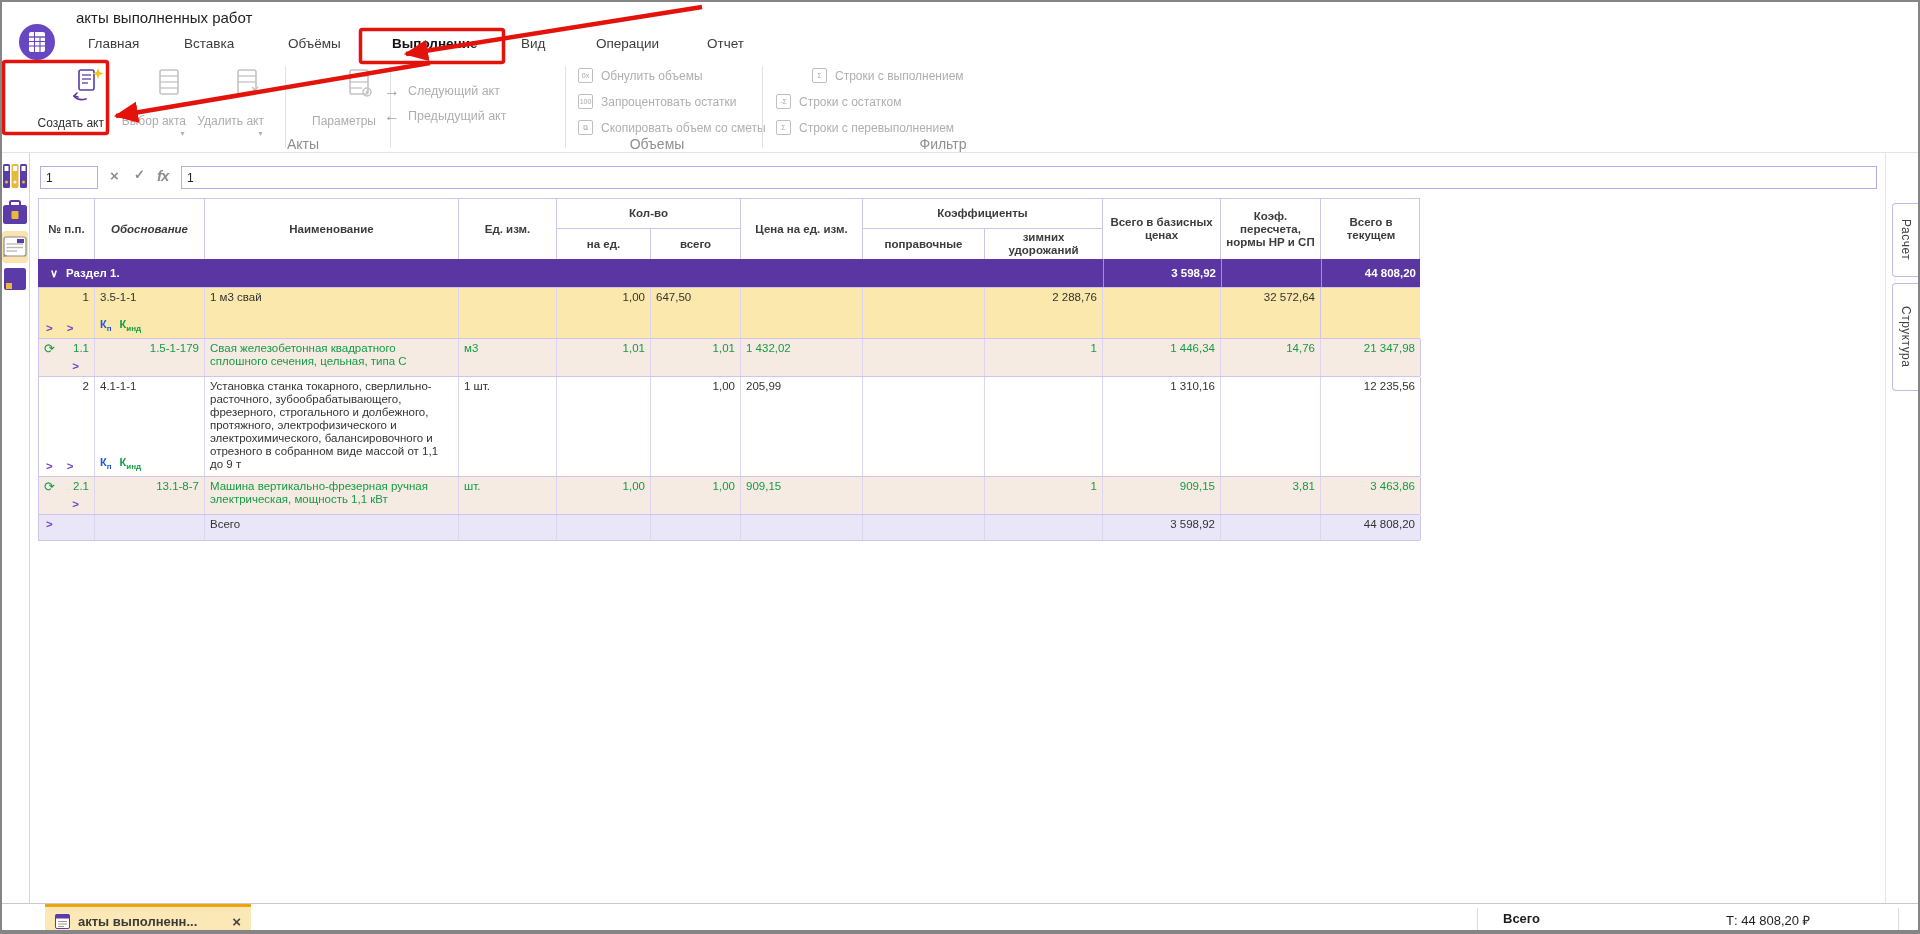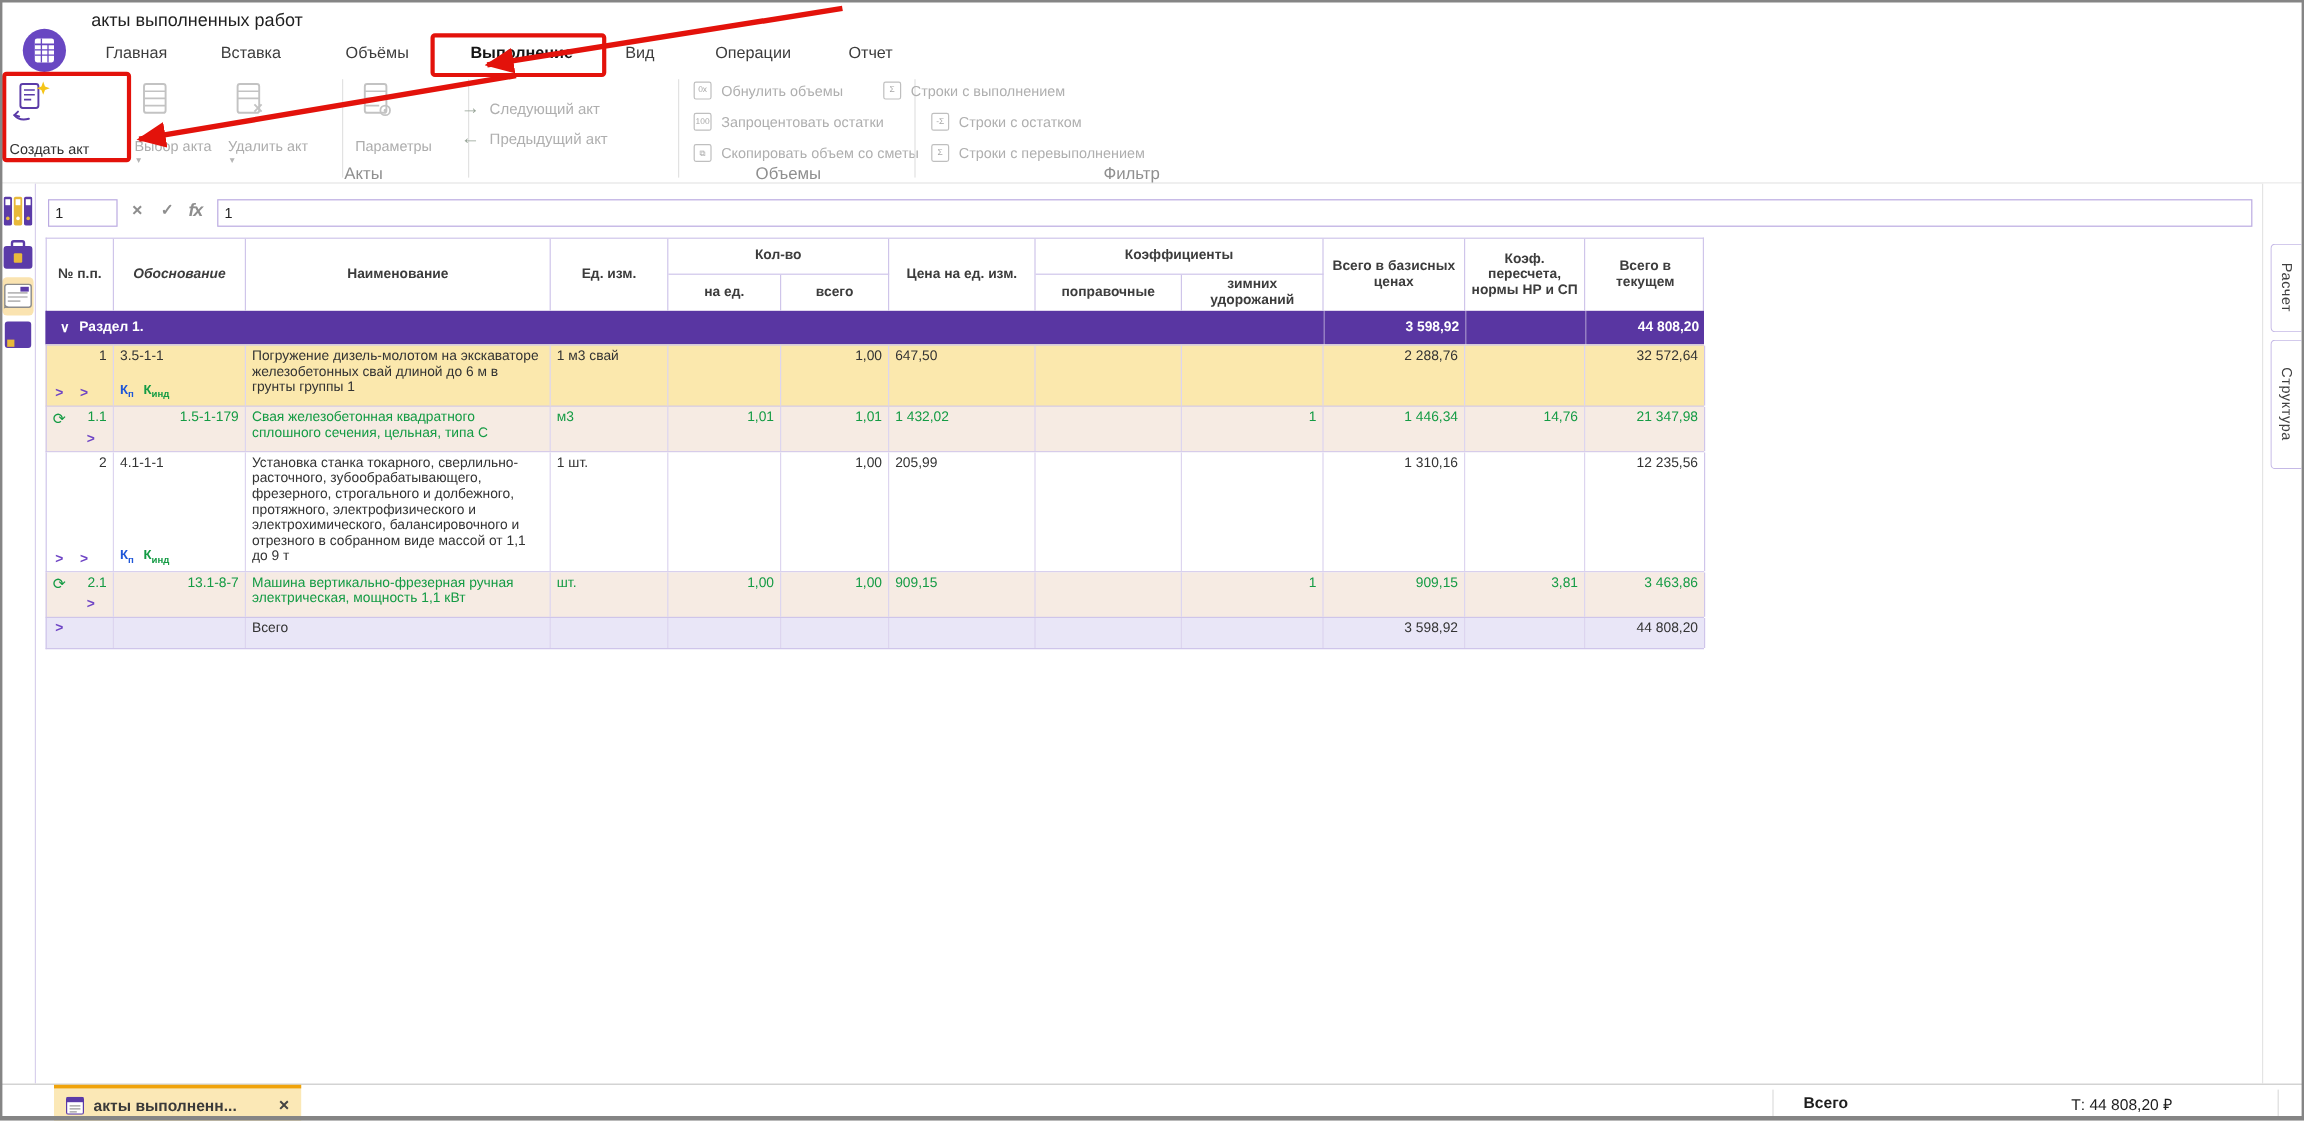--- a/index.html
+++ b/index.html
@@ -16,21 +16,21 @@
   
   .topbar { position:absolute; left:0; top:0; width:1920px; height:62px; background:#fff; z-index:2; }
   .logo { position:absolute; left:18px; top:23px; width:38px; height:38px; }
   .app-title { position:absolute; left:76px; top:9px; font-size:15px; color:#1f1f1f; }
   .tab { position:absolute; top:36px; font-size:13.5px; color:#3d3d3d; cursor:default; white-space:nowrap; }
   .tab.active { font-weight:bold; color:#141414; }
 
   
   .ribbon { position:absolute; left:0; top:62px; width:1920px; height:91px; background:#fff; border-bottom:1px solid #E4E4E4; z-index:2; }
   .rsep { position:absolute; top:4px; height:82px; width:1px; background:#E2E2E2; }
-  .rbtn { position:absolute; top:4px; width:74px; text-align:left; }
+  .rbtn { position:absolute; top:4px; width:74px; text-align:right; }
   .rbtn .blabel { display:block; margin-top:4px; font-size:12px; color:#ADADAD; white-space:nowrap; }
   .rbtn.enabled .blabel { color:#303030; }
   .rbtn .drop { display:block; font-size:7px; color:#B5B5B5; margin-top:2px; }
   .navbtn { position:absolute; left:384px; display:flex; align-items:center; gap:8px; font-size:12.5px; color:#AFAFAF; white-space:nowrap; }
   .navbtn .arr { font-size:16px; font-weight:bold; color:#97A497; }
   .miniitem { position:absolute; display:flex; align-items:center; gap:8px; font-size:12px; color:#AFAFAF; white-space:nowrap; }
   .minibox { width:15px; height:15px; border:1px solid #BFBFBF; border-radius:2px; display:flex; align-items:center; justify-content:center; font-size:7px; color:#A8A8A8; flex:none; }
   .glabel { position:absolute; top:74px; width:130px; text-align:center; font-size:14px; color:#8F8F8F; }
 
   
@@ -187,21 +187,21 @@
     <span class="minibox">100</span>
     <span>Запроцентовать остатки</span>
   </div>
   <div class="miniitem" style="left:578px;top:58px;">
     <span class="minibox">⧉</span>
     <span>Скопировать объем со сметы</span>
   </div>
 
   <div class="rsep" style="left:762px;"></div>
 
-  <div class="miniitem" style="left:736px;top:6px;">
+  <div class="miniitem" style="left:812px;top:6px;">
     <span class="minibox">Σ</span>
     <span>Строки с выполнением</span>
   </div>
   <div class="miniitem" style="left:776px;top:32px;">
     <span class="minibox">-Σ</span>
     <span>Строки с остатком</span>
   </div>
   <div class="miniitem" style="left:776px;top:58px;">
     <span class="minibox">Σ</span>
     <span>Строки с перевыполнением</span>
@@ -299,21 +299,20 @@
               <span class="chev">&gt;</span>
             </div>
           </div>
           <div class="td between l">
             <div>3.5-1-1</div>
             <div class="badges">
               <span class="badge blue">К<sub>п</sub></span>
               <span class="badge grn">К<sub>инд</sub></span>
             </div>
           </div>
-          <div class="td l">Погружение дизель-молотом на экскаваторе железобетонных свай длиной до 6 м в грунты группы 1</div>
           <div class="td l">1 м3 свай</div>
           <div class="td r"></div>
           <div class="td r">1,00</div>
           <div class="td l">647,50</div>
           <div class="td r"></div>
           <div class="td r"></div>
           <div class="td r">2 288,76</div>
           <div class="td r"></div>
           <div class="td r">32 572,64</div>
         </div>

